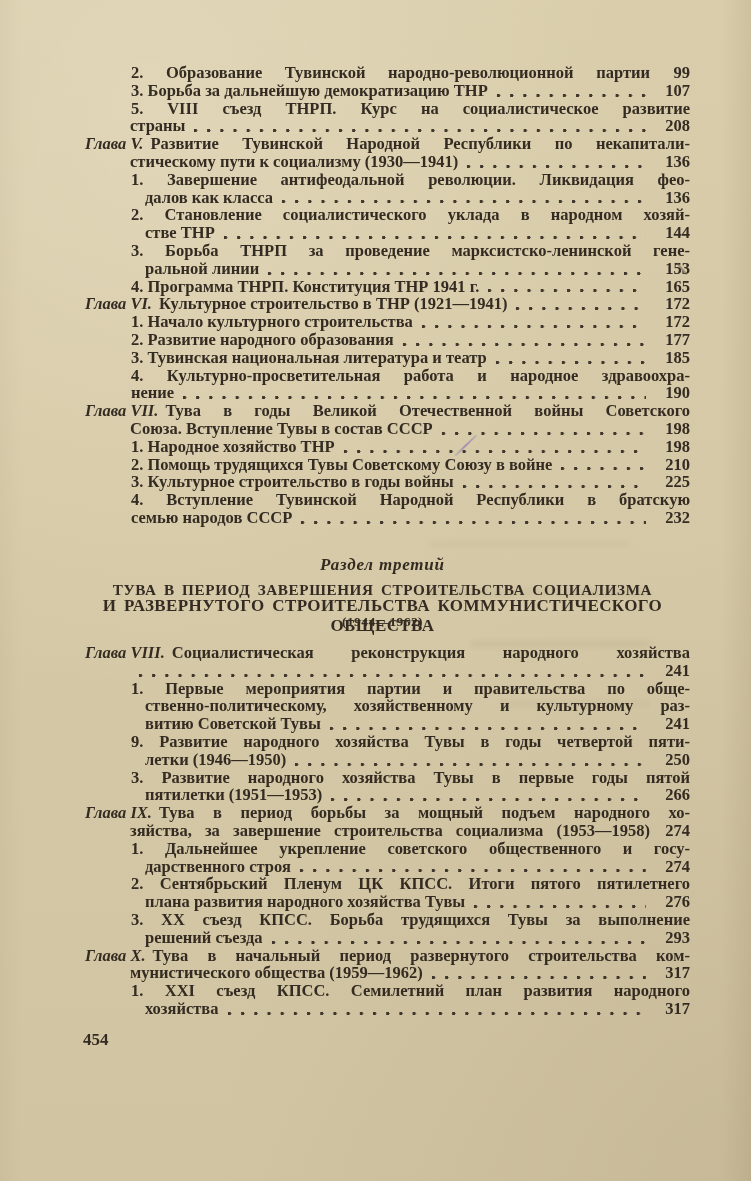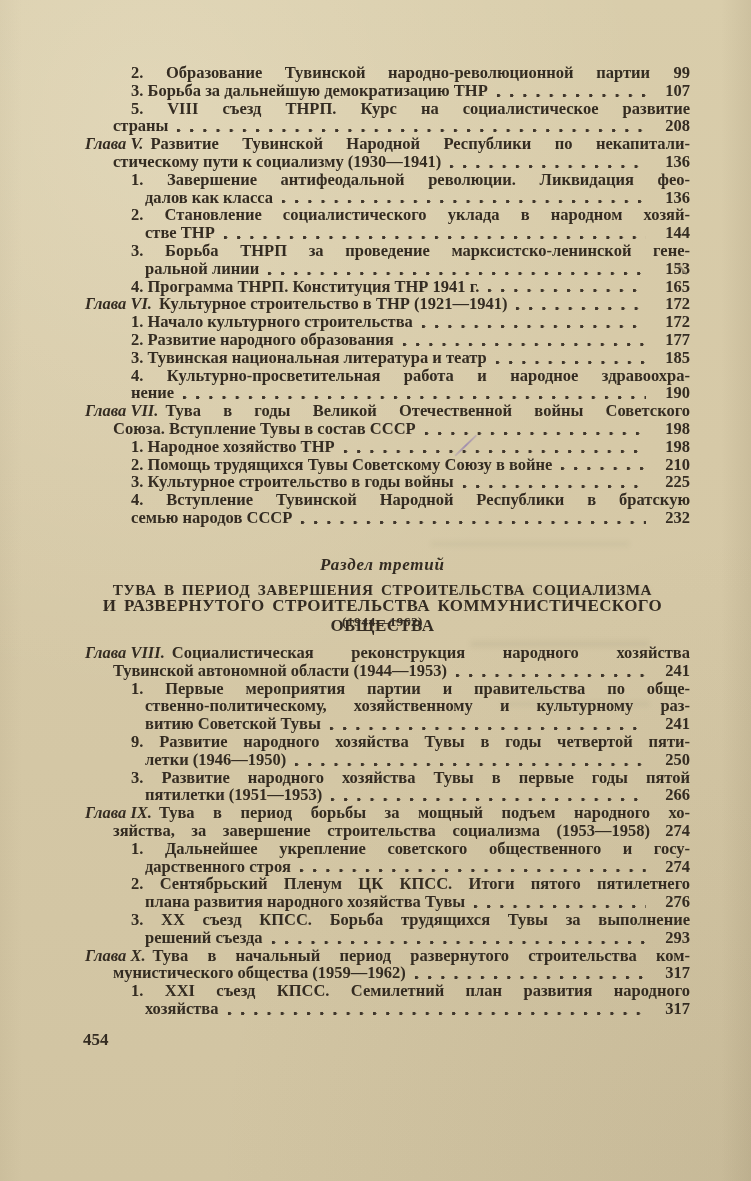--- a/index.html
+++ b/index.html
@@ -14,21 +14,21 @@
     color:#342c22;
     font-weight:bold;
   }
   .toc{position:absolute;left:85px;width:605px;font-size:16.5px;line-height:17.8px;}
   .toc1{top:64px;}
   .toc2{top:644px;}
   .row{display:flex;align-items:baseline;}
   .row .txt{white-space:normal;}
   .row.j .txt{flex:1 1 auto;text-align:justify;text-align-last:justify;}
   .i0{margin-left:0;}
-  .i1{margin-left:28px;}
+  .i1{margin-left:45px;}
   .i2{margin-left:46px;}
   .i3{margin-left:60px;}
   .ital{font-style:italic;margin-right:7px;}
   .lead{
     flex:1 1 auto;align-self:stretch;margin:0 4px 0 8px;min-width:14px;
     background-image:radial-gradient(circle at 2.5px calc(100% - 4.5px), rgba(51,42,33,0.92) 1.55px, rgba(51,42,33,0) 2px);
     background-size:13.2px 100%;background-repeat:repeat-x;
   }
   .pg{min-width:36px;margin-left:4px;text-align:right;}
   .section{position:absolute;left:80px;width:605px;text-align:center;color:#342c22;}
@@ -185,21 +185,20 @@
   <div class="section title1">ТУВА В ПЕРИОД ЗАВЕРШЕНИЯ СТРОИТЕЛЬСТВА СОЦИАЛИЗМА</div>
   <div class="section title2">И РАЗВЕРНУТОГО СТРОИТЕЛЬСТВА КОММУНИСТИЧЕСКОГО ОБЩЕСТВА</div>
   <div class="section years">(1944—1962)</div>
 
   <div class="toc toc2" id="toc2">
       <div class="row i0 j">
         <span class="ital">Глава VIII.</span>
         <span class="txt">Социалистическая реконструкция народного хозяйства</span>
       </div>
       <div class="row i1">
-        <span class="txt">Тувинской автономной области (1944—1953)</span>
         <span class="lead"></span>
         <span class="pg">241</span>
       </div>
       <div class="row i2 j">
         <span class="txt">1. Первые мероприятия партии и правительства по обще-</span>
       </div>
       <div class="row i3 j">
         <span class="txt">ственно-политическому, хозяйственному и культурному раз-</span>
       </div>
       <div class="row i3">

